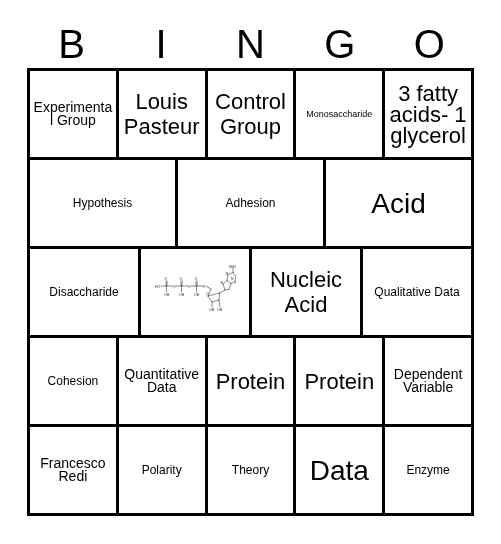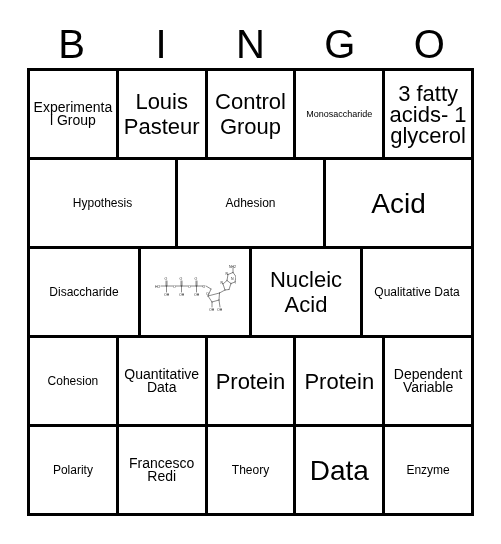--- a/index.html
+++ b/index.html
@@ -244,24 +244,24 @@
       <div class="grid-cell">
         <span class="cell-text t-xl">Protein</span>
       </div>
       <div class="grid-cell">
         <span class="cell-text t-sm">Dependent Variable</span>
       </div>
     </div>
 
     <div class="grid-row">
       <div class="grid-cell">
+        <span class="cell-text t-sm">Francesco Redi</span>
+      </div>
+      <div class="grid-cell">
         <span class="cell-text t-md">Polarity</span>
-      </div>
-      <div class="grid-cell">
-        <span class="cell-text t-sm">Francesco Redi</span>
       </div>
       <div class="grid-cell">
         <span class="cell-text t-md">Theory</span>
       </div>
       <div class="grid-cell">
         <span class="cell-text t-xxl">Data</span>
       </div>
       <div class="grid-cell">
         <span class="cell-text t-md">Enzyme</span>
       </div>

